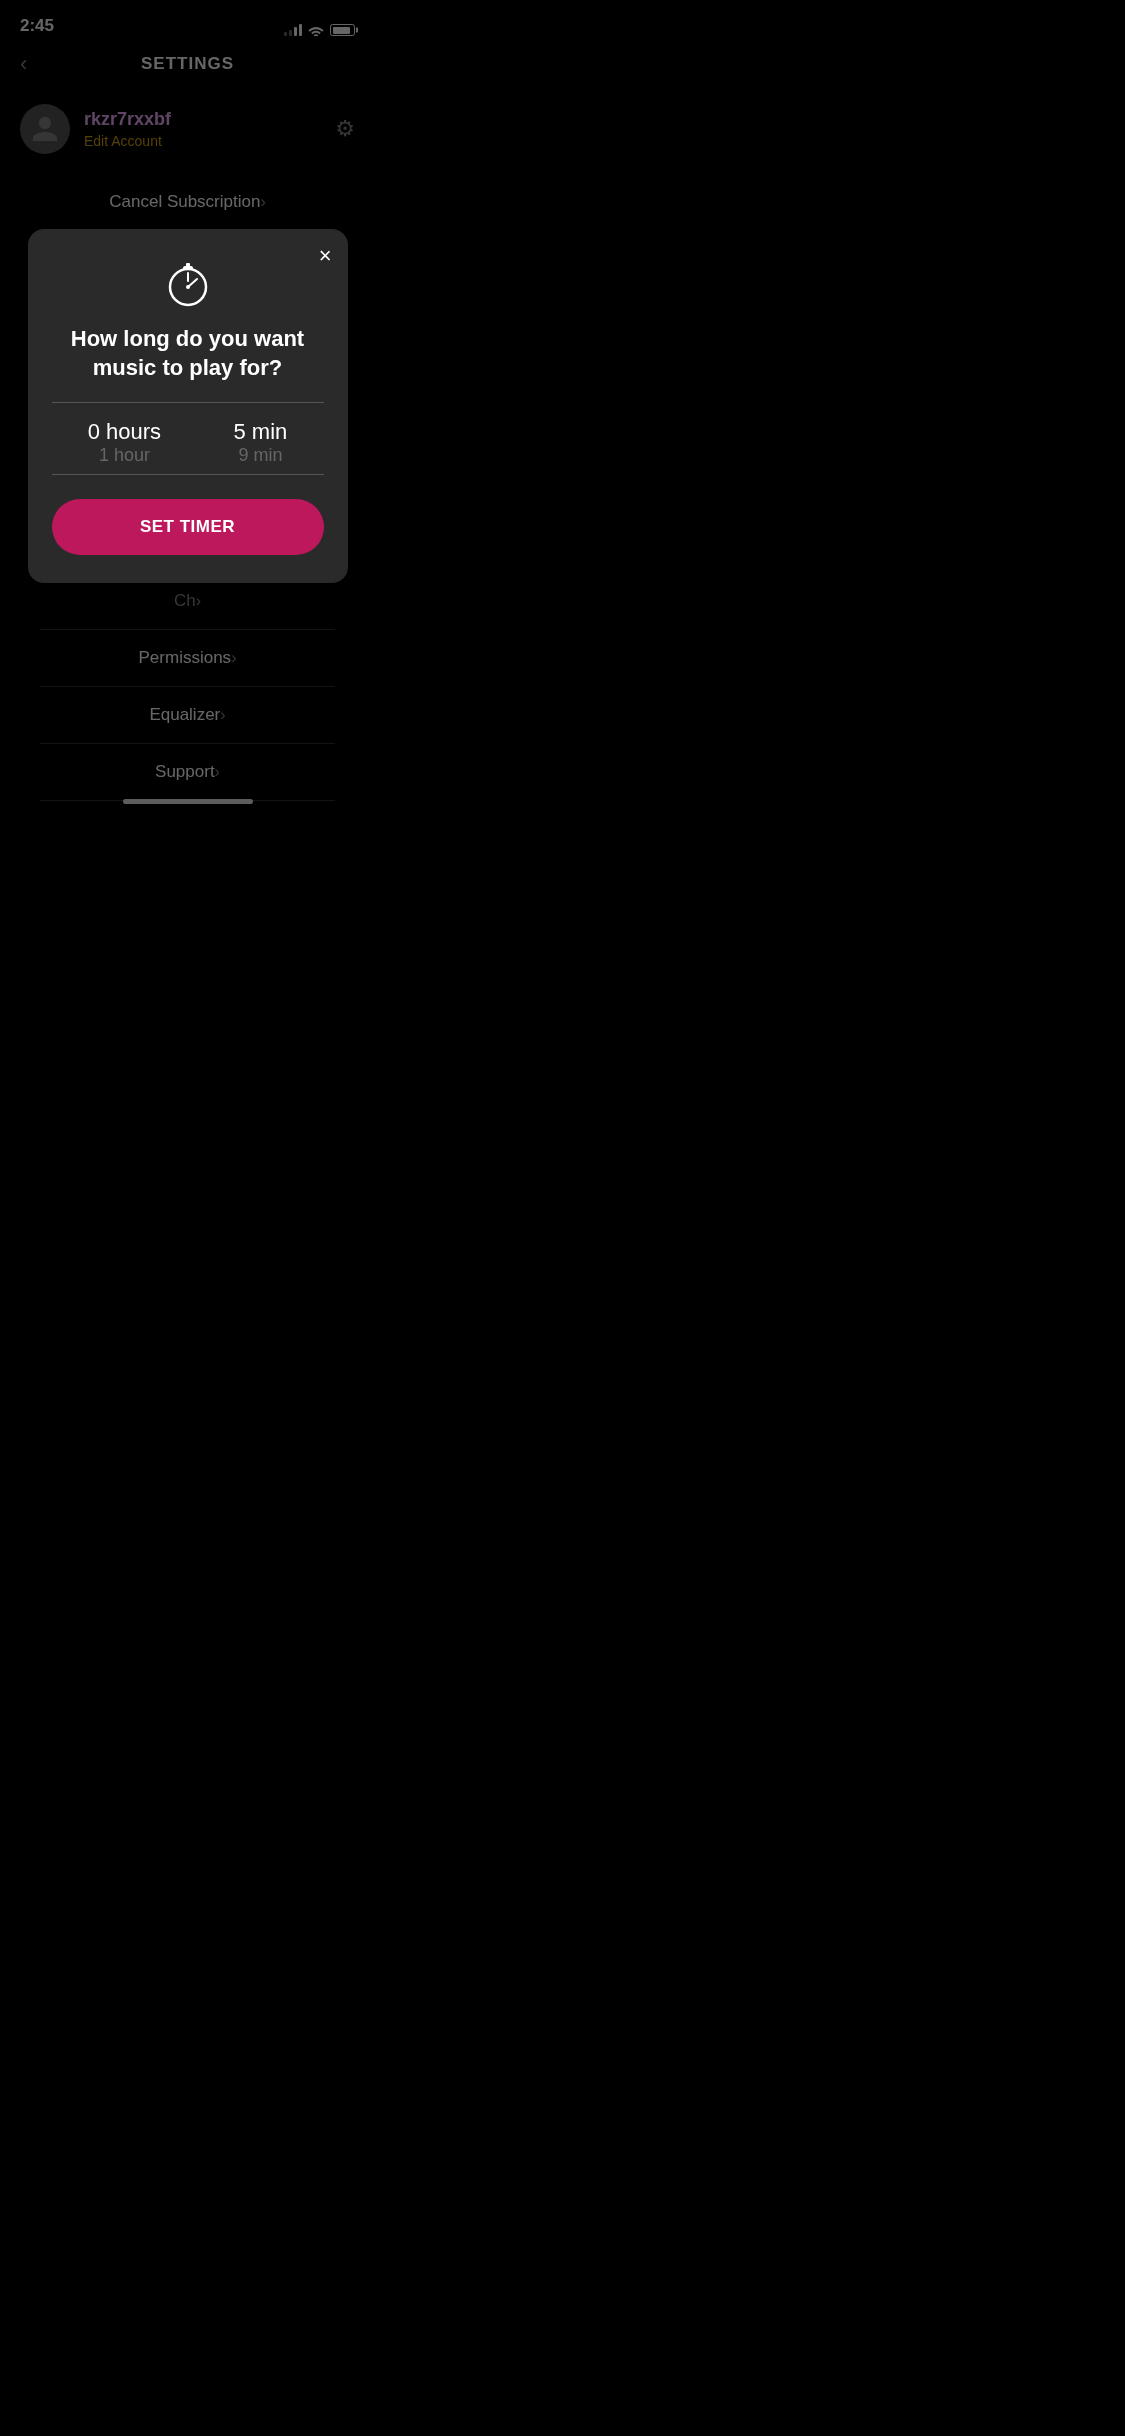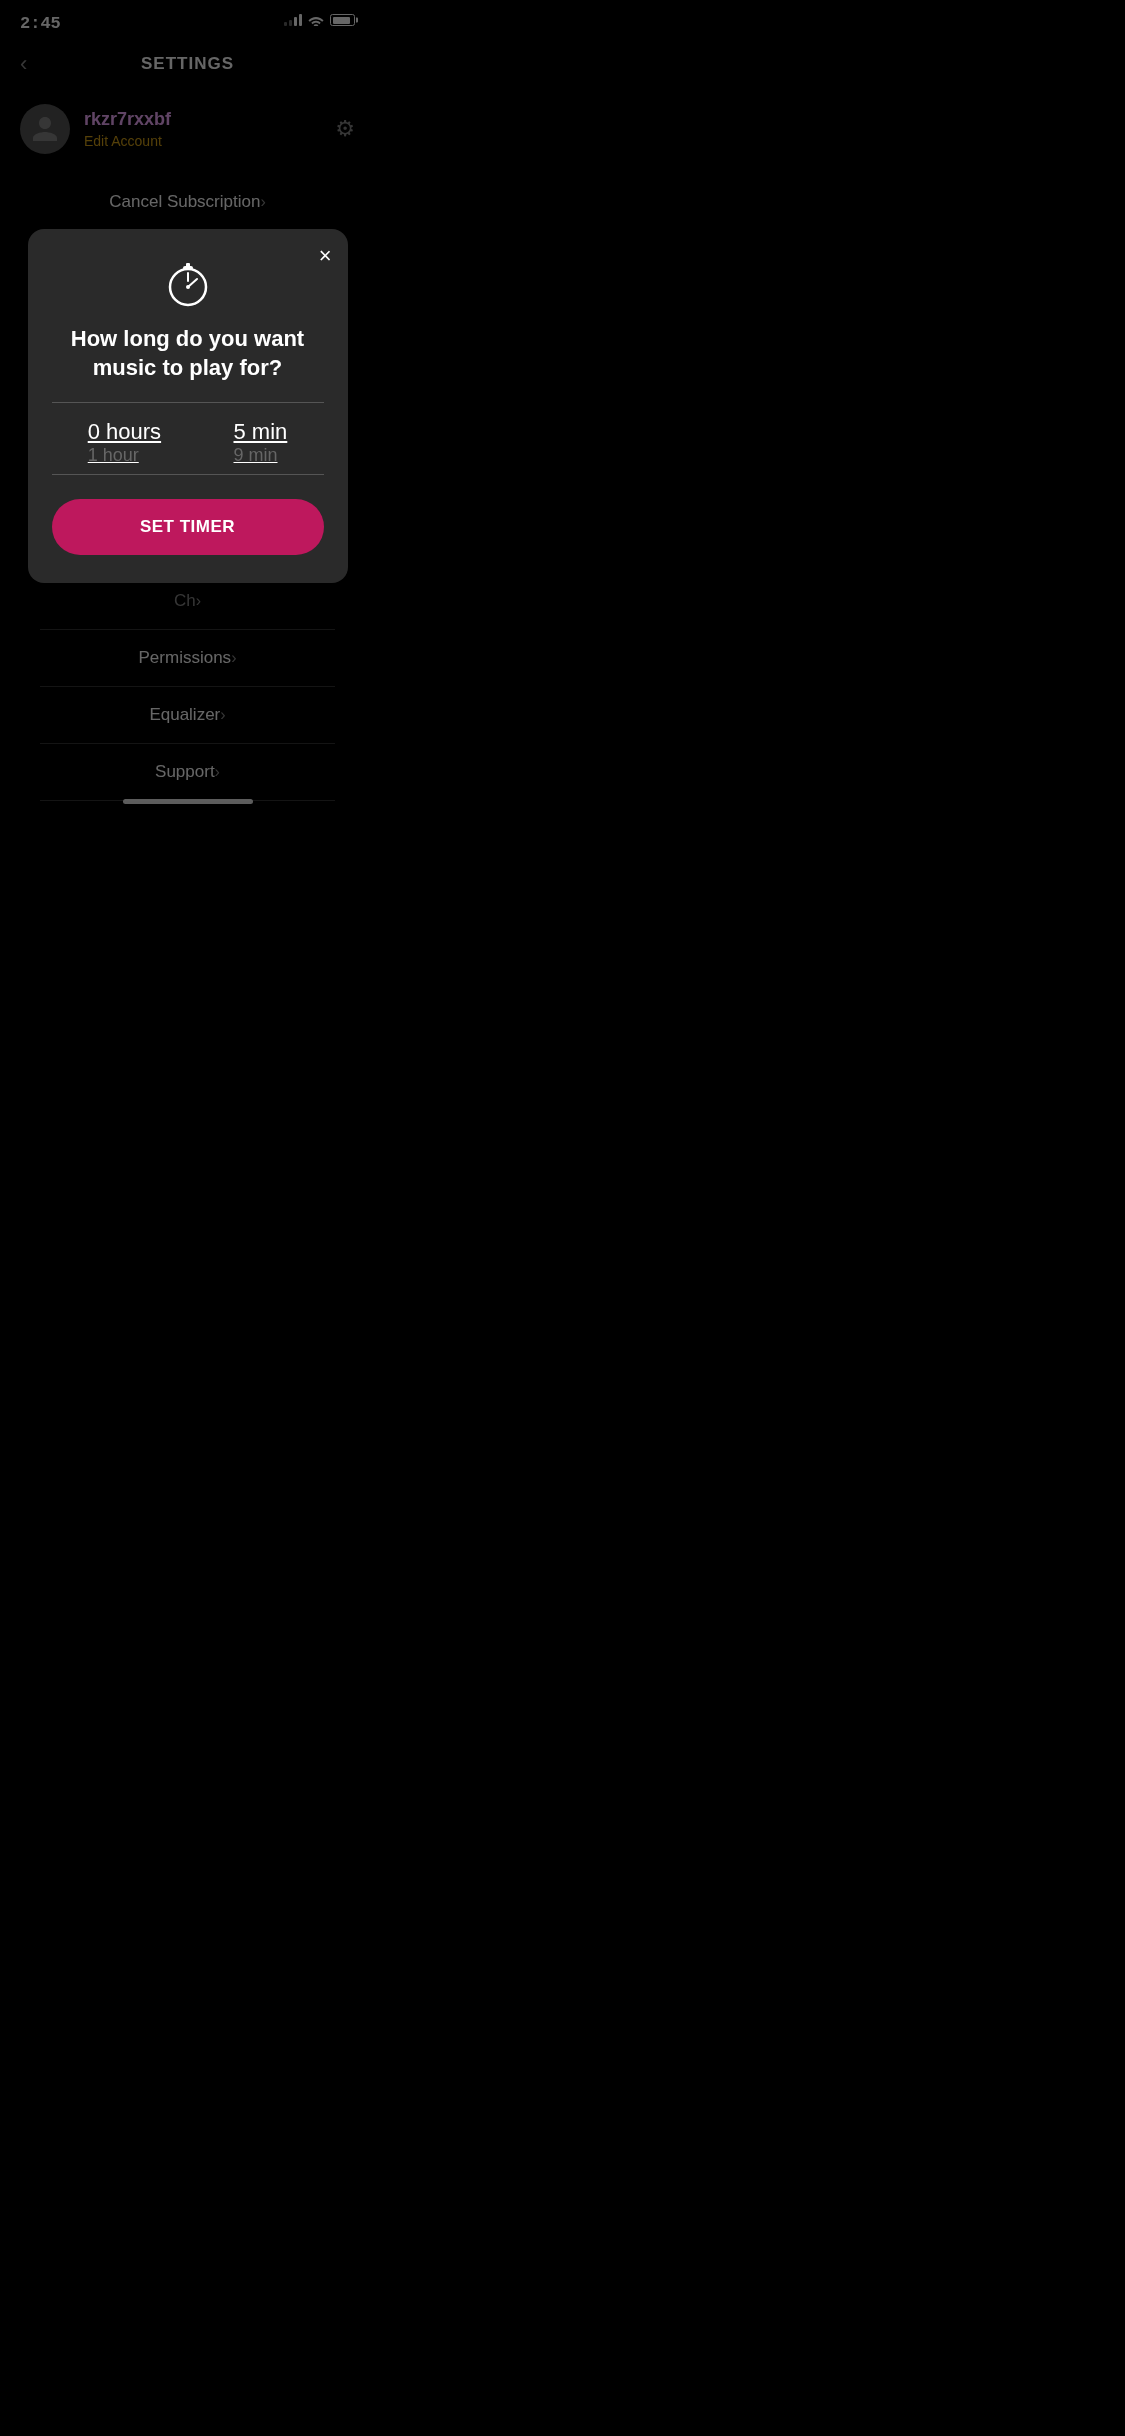--- a/index.html
+++ b/index.html
@@ -16,24 +16,23 @@
       font-family: -apple-system, BlinkMacSystemFont, 'Helvetica Neue', Arial, sans-serif;
       color: #ffffff;
       overflow: hidden;
       position: relative;
     }
 
     
     .status-bar {
       display: flex;
       justify-content: space-between;
-      align-items: flex-start;
+      align-items: flex-end;
       padding: 14px 20px 8px;
       height: 44px;
-      font-family: Liberation Mono, monospace;
     }
 
     .status-time {
       font-size: 17px;
       font-weight: 600;
       color: #ffffff;
     }
 
     .status-icons {
       display: flex;
@@ -248,22 +247,22 @@
 
     .time-picker {
       display: flex;
       justify-content: space-around;
       margin-bottom: 4px;
     }
 
     .time-column {
       display: flex;
       flex-direction: column;
+      align-items: center;
       gap: 0;
-      text-decoration: underline;
     }
 
     .time-value-active {
       font-size: 22px;
       font-weight: 400;
       color: #ffffff;
     }
 
     .time-value-inactive {
       font-size: 18px;

